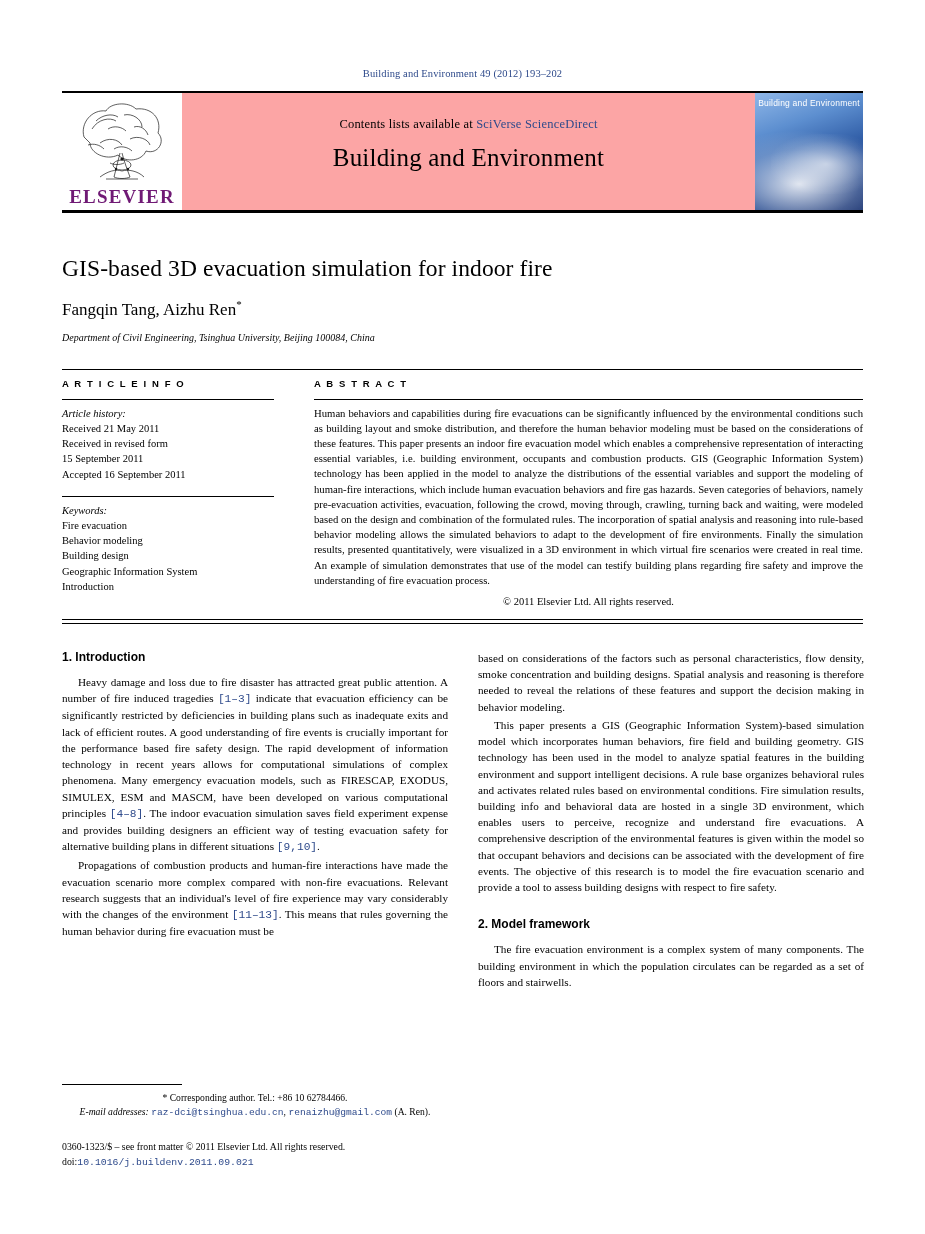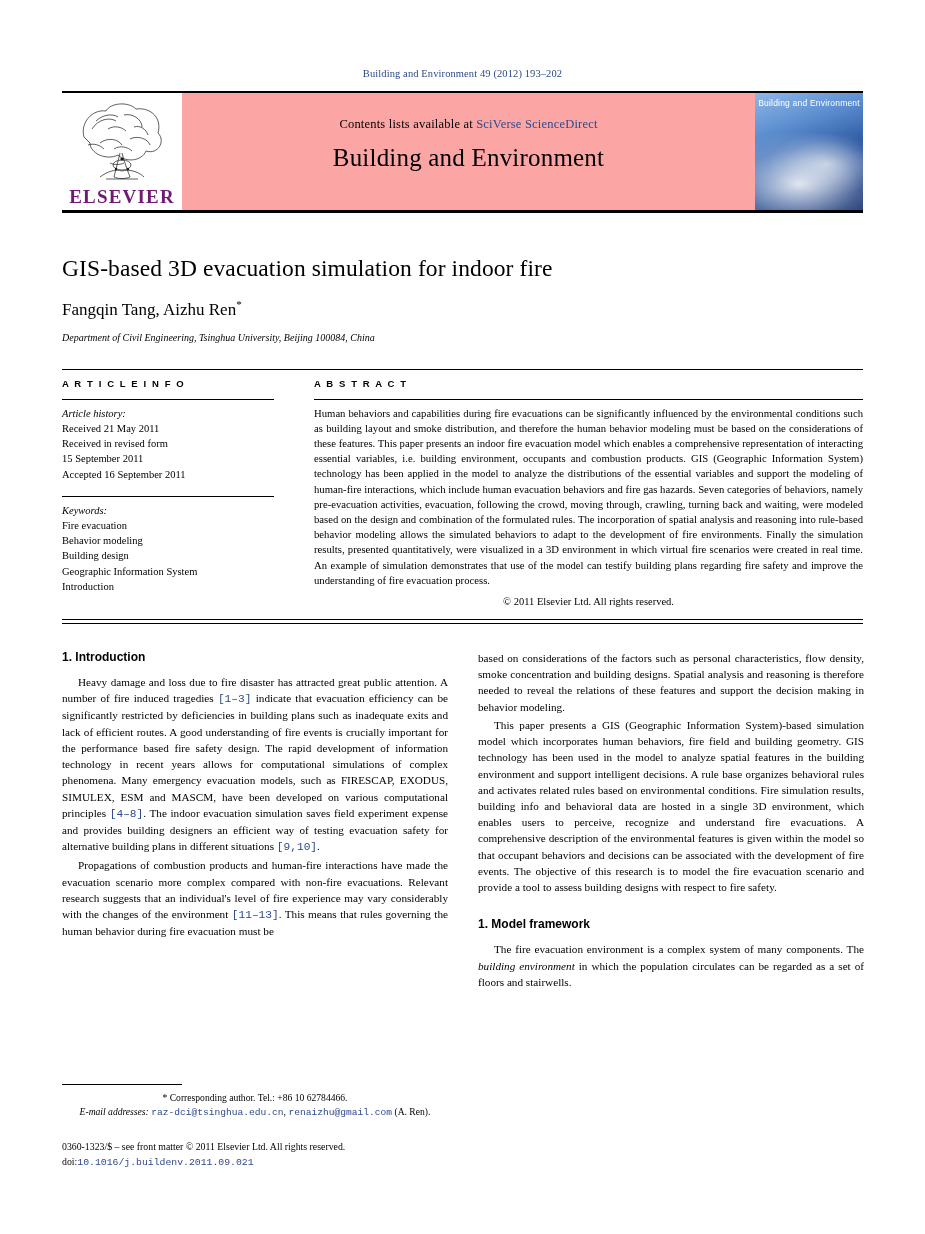--- a/index.html
+++ b/index.html
@@ -205,21 +205,21 @@
     margin: 0 0 0 0;
     text-indent: 16px;
     hyphens: auto;
   }
   p.body + p.body { margin-top: 2px; }
   a.ref, .ref {
     color: #2e4a8b;
     text-decoration: none;
     font-family: Liberation Mono, monospace;
   }
-  .it { font-style: italic; }
+  .it { }
 
   
   .footnote-area {
     position: absolute;
     left: 62px;
     top: 1084px;
     width: 386px;
   }
   .fn-rule {
     border-top: 1px solid #000;
@@ -346,21 +346,21 @@
 
     <div class="bcol">
       <h2 class="sec">1.  Introduction</h2>
       <p class="body">Heavy damage and loss due to fire disaster has attracted great public attention. A number of fire induced tragedies <span class="ref">[1–3]</span> indicate that evacuation efficiency can be significantly restricted by deficiencies in building plans such as inadequate exits and lack of efficient routes. A good understanding of fire events is crucially important for the performance based fire safety design. The rapid development of information technology in recent years allows for computational simulations of complex phenomena. Many emergency evacuation models, such as FIRESCAP, EXODUS, SIMULEX, ESM and MASCM, have been developed on various computational principles <span class="ref">[4–8]</span>. The indoor evacuation simulation saves field experiment expense and provides building designers an efficient way of testing evacuation safety for alternative building plans in different situations <span class="ref">[9,10]</span>.</p>
       <p class="body">Propagations of combustion products and human-fire interactions have made the evacuation scenario more complex compared with non-fire evacuations. Relevant research suggests that an individual's level of fire experience may vary considerably with the changes of the environment <span class="ref">[11–13]</span>. This means that rules governing the human behavior during fire evacuation must be</p>
     </div>
 
     <div class="bcol">
       <p class="body" style="text-indent:0;">based on considerations of the factors such as personal characteristics, flow density, smoke concentration and building designs. Spatial analysis and reasoning is therefore needed to reveal the relations of these features and support the decision making in behavior modeling.</p>
       <p class="body">This paper presents a GIS (Geographic Information System)-based simulation model which incorporates human behaviors, fire field and building geometry. GIS technology has been used in the model to analyze spatial features in the building environment and support intelligent decisions. A rule base organizes behavioral rules and activates related rules based on environmental conditions. Fire simulation results, building info and behavioral data are hosted in a single 3D environment, which enables users to perceive, recognize and understand fire evacuations. A comprehensive description of the environmental features is given within the model so that occupant behaviors and decisions can be associated with the development of fire events. The objective of this research is to model the fire evacuation scenario and provide a tool to assess building designs with respect to fire safety.</p>
-      <h2 class="sec spaced">1.  Model framework</h2>
+      <h2 class="sec spaced">2.  Model framework</h2>
       <p class="body">The fire evacuation environment is a complex system of many components. The <span class="it">building environment</span> in which the population circulates can be regarded as a set of floors and stairwells.</p>
     </div>
   </div>
 
   <div class="footnote-area">
     <div class="fn-rule"></div>
     <div class="fn" style="text-align:center;">*  Corresponding author. Tel.: +86 10 62784466.</div>
     <div class="fn" style="text-align:center;">
       <span class="it">E-mail addresses:</span>
       <a class="ref">raz-dci@tsinghua.edu.cn</a>,

